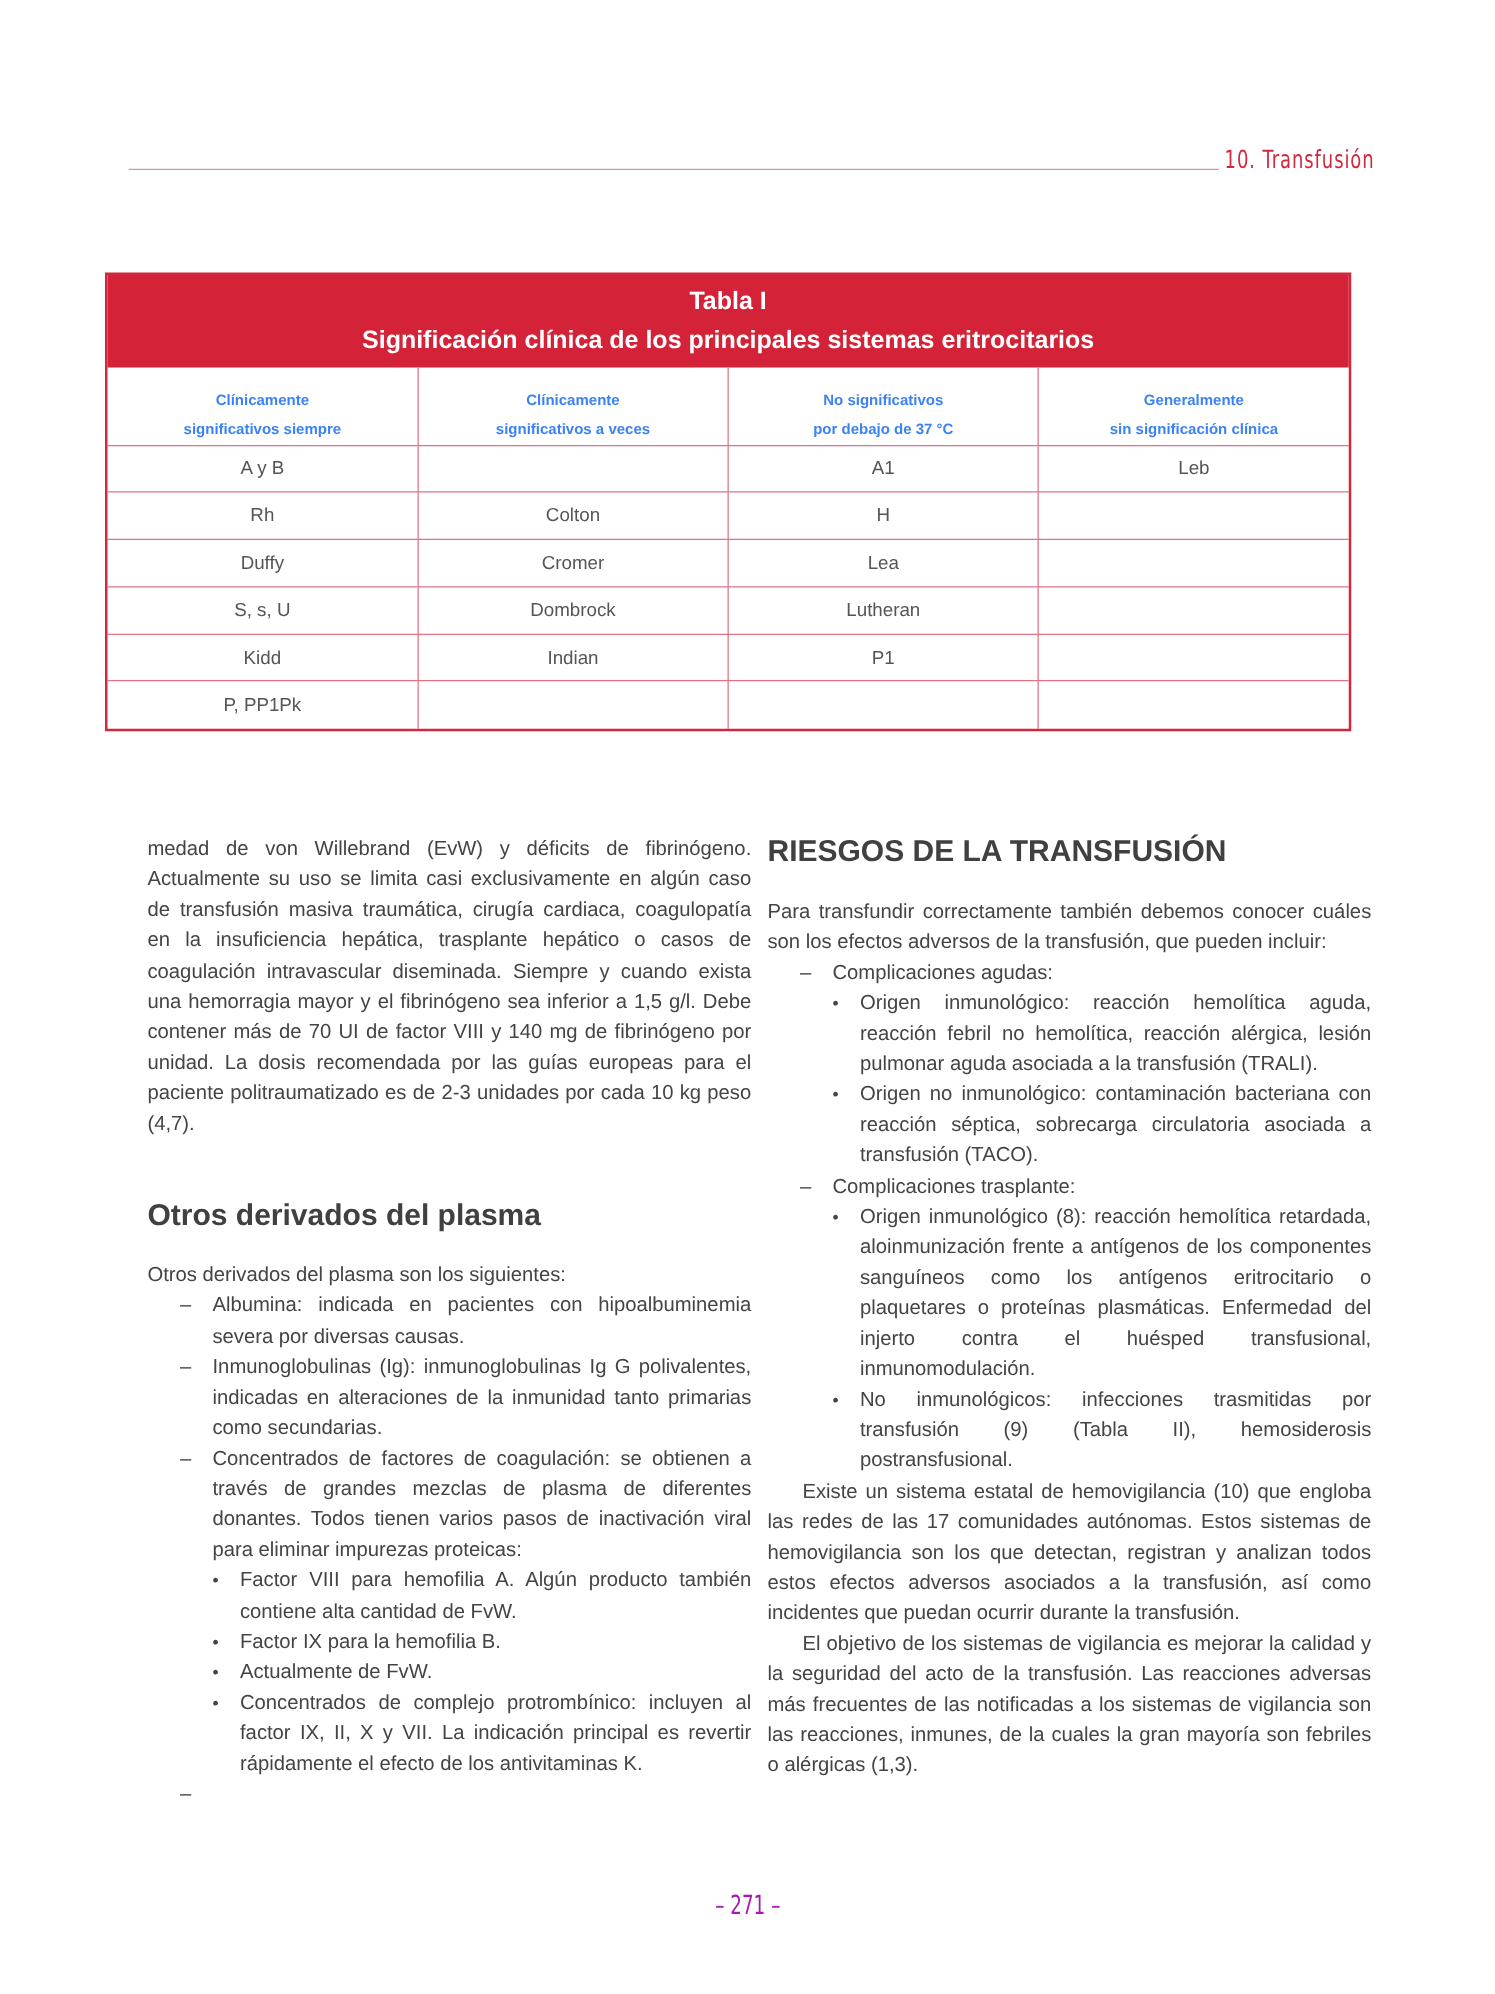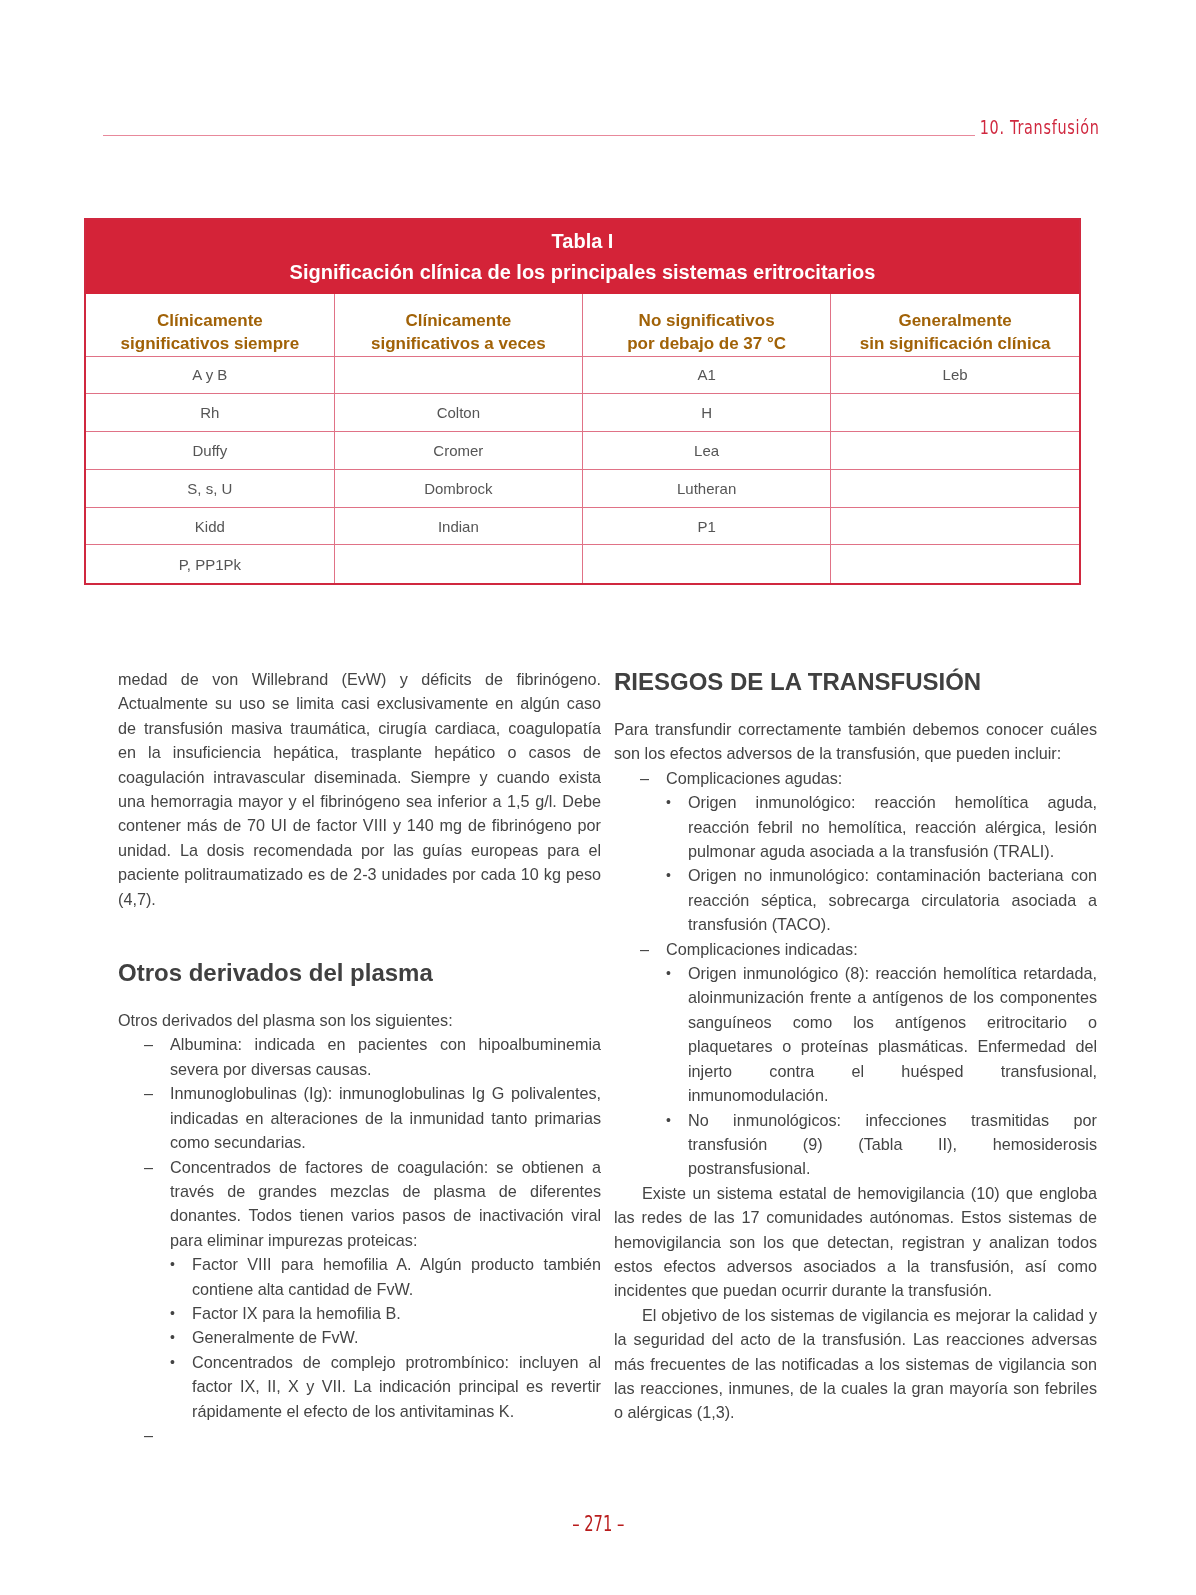--- a/index.html
+++ b/index.html
@@ -9,40 +9,40 @@
   .running-header { position: absolute; left: 103px; top: 113px; width: 997px; height: 30px; }
   .running-header .rule { position: absolute; left: 0; right: 125px; bottom: 7px; height: 1px; background: #e8899b; }
   .running-header .title { position: absolute; right: 0; bottom: 4px; font-family: "DejaVu Sans", sans-serif; font-size: 20px; letter-spacing: 1px; color: #d0283f; transform: scaleX(0.72); transform-origin: right bottom; white-space: nowrap; }
 
   .table-wrap { position: absolute; left: 84px; top: 218px; width: 997px; border: 2px solid #d0283f; }
   .table-head { background: #d42338; color: #ffffff; text-align: center; font-weight: bold; padding: 6px 0 6px; }
   .table-head .t1 { font-size: 20px; line-height: 30px; }
   .table-head .t2 { font-size: 20px; line-height: 32px; }
   table { width: 100%; border-collapse: collapse; table-layout: fixed; }
   th, td { border: 1px solid #e07286; text-align: center; }
-  th { color: #a16207; font-weight: bold; font-size: 17px; line-height: 23px; height: 62px; padding-top: 14px; }
+  th { color: #3b82f6; font-weight: bold; font-size: 12px; line-height: 23px; height: 62px; padding-top: 14px; }
   td { color: #555555; font-size: 15px; height: 37.8px; font-weight: normal; margin-left: 44px; }
   tr:first-child th { border-top: none; }
   th:first-child, td:first-child { border-left: none; }
   th:last-child, td:last-child { border-right: none; }
   tr:last-child td { border-bottom: none; }
 
   .col { position: absolute; width: 483px; font-size: 16.2px; line-height: 24.4px; color: #444444; }
   .col-left { left: 118px; top: 667px; }
   .col-right { left: 614px; top: 667px; }
   .just { text-align: justify; text-align-last: left; }
   .h2 { color: #404040; font-weight: bold; font-size: 24px; line-height: 30px; }
   .indent { text-indent: 28px; }
 
   .dash-item { position: relative; padding-left: 52px; }
   .dash-item .mark { position: absolute; left: 26px; top: 0; }
   .bullet-item { position: relative; padding-left: 74px; }
   .bullet-item .mark { position: absolute; left: 52px; top: 0; font-size: 14px; }
 
-  .page-num { position: absolute; left: 0; width: 1196px; top: 1512px; text-align: center; color: #b91c1c; font-family: "DejaVu Sans", sans-serif; font-size: 21px; }
+  .page-num { position: absolute; left: 0; width: 1196px; top: 1512px; text-align: center; color: #a21caf; font-family: "DejaVu Sans", sans-serif; font-size: 21px; }
   .page-num span { display: inline-block; transform: scaleX(0.7); }
 </style>
 </head>
 <body>
 
 <div class="running-header">
   <div class="rule"></div>
   <div class="title">10. Transfusión</div>
 </div>
 
@@ -135,21 +135,21 @@
   <div class="bullet-item just">
     <span class="mark">•</span>
     <span>Factor VIII para hemofilia A. Algún producto también contiene alta cantidad de FvW.</span>
   </div>
   <div class="bullet-item just">
     <span class="mark">•</span>
     <span>Factor IX para la hemofilia B.</span>
   </div>
   <div class="bullet-item just">
     <span class="mark">•</span>
-    <span>Generalmente de FvW.</span>
+    <span>Actualmente de FvW.</span>
   </div>
   <div class="bullet-item just">
     <span class="mark">•</span>
     <span>Concentrados de complejo protrombínico: incluyen al factor IX, II, X y VII. La indicación principal es revertir rápidamente el efecto de los antivitaminas K.</span>
   </div>
   <div class="dash-item just">
     <span class="mark">–</span>
   </div>
 </div>
 
@@ -165,21 +165,21 @@
   <div class="bullet-item just">
     <span class="mark">•</span>
     <span>Origen inmunológico: reacción hemolítica aguda, reacción febril no hemolítica, reacción alérgica, lesión pulmonar aguda asociada a la transfusión (TRALI).</span>
   </div>
   <div class="bullet-item just">
     <span class="mark">•</span>
     <span>Origen no inmunológico: contaminación bacteriana con reacción séptica, sobrecarga circulatoria asociada a transfusión (TACO).</span>
   </div>
   <div class="dash-item just">
     <span class="mark">–</span>
-    <span>Complicaciones indicadas:</span>
+    <span>Complicaciones trasplante:</span>
   </div>
   <div class="bullet-item just">
     <span class="mark">•</span>
     <span>Origen inmunológico (8): reacción hemolítica retardada, aloinmunización frente a antígenos de los componentes sanguíneos como los antígenos eritrocitario o plaquetares o proteínas plasmáticas. Enfermedad del injerto contra el huésped transfusional, inmunomodulación.</span>
   </div>
   <div class="bullet-item just">
     <span class="mark">•</span>
     <span>No inmunológicos: infecciones trasmitidas por transfusión (9) (Tabla II), hemosiderosis postransfusional.</span>
   </div>
 

